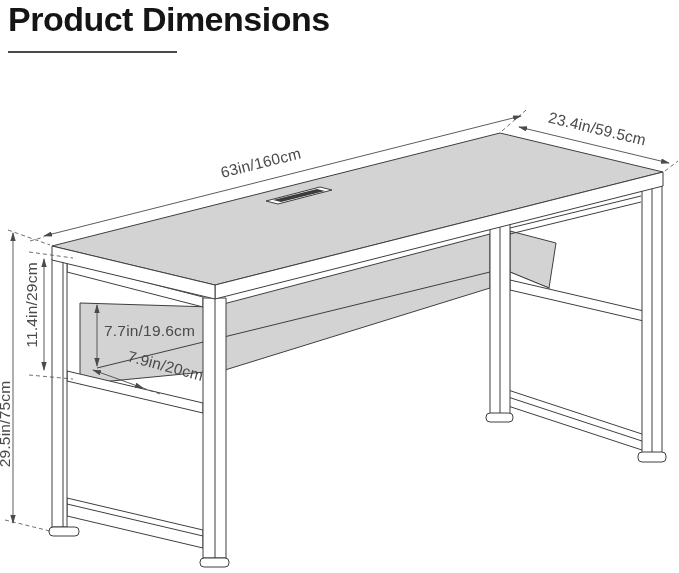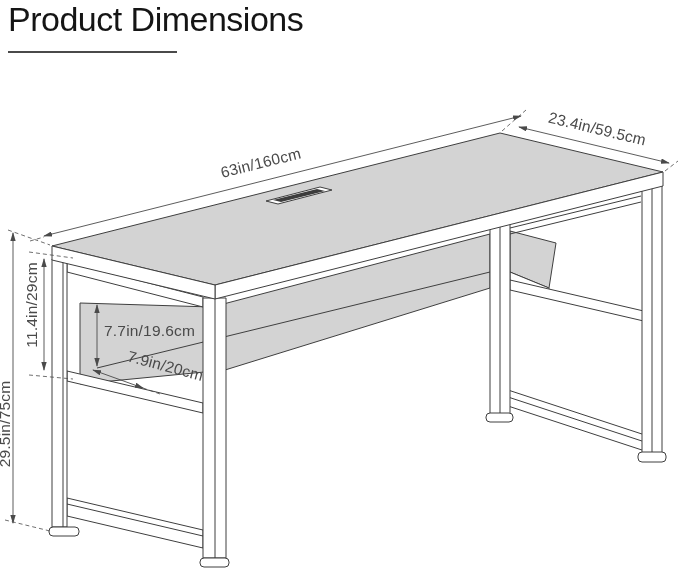--- a/index.html
+++ b/index.html
@@ -1,19 +1,19 @@
 <!DOCTYPE html>
 <html><head>
 <meta charset="utf-8">
 <style>
   html,body{margin:0;padding:0;background:#fff;}
   body{width:679px;height:573px;position:relative;overflow:hidden;
        font-family:"Liberation Sans",sans-serif;}
   .page-title{position:absolute;left:8px;top:0px;margin:0;
-      font-size:34px;font-weight:normal;letter-spacing:-0.5px;color:#151515;}
+      font-size:34px;font-weight:bold;letter-spacing:-0.5px;color:#151515;}
   .title-underline{position:absolute;left:8px;top:51px;width:169px;height:2px;
       background:#4a4a4a;}
   svg{position:absolute;left:0;top:0;}
   .face-gray{fill:#d3d3d3;stroke:#3f3f3f;stroke-width:1;stroke-linejoin:round;}
   .face-white{fill:#ffffff;stroke:#3f3f3f;stroke-width:1;stroke-linejoin:round;}
   .ln{stroke:#3f3f3f;stroke-width:1;fill:none;}
   .grommet-inner{fill:#3c3c3c;stroke:none;}
   .dim{stroke:#4a4a4a;stroke-width:0.9;fill:none;}
   .dim-dash{stroke:#4a4a4a;stroke-width:0.8;fill:none;stroke-dasharray:4 3;}
   .dim-label{font-family:"Liberation Sans",sans-serif;font-size:15.5px;

